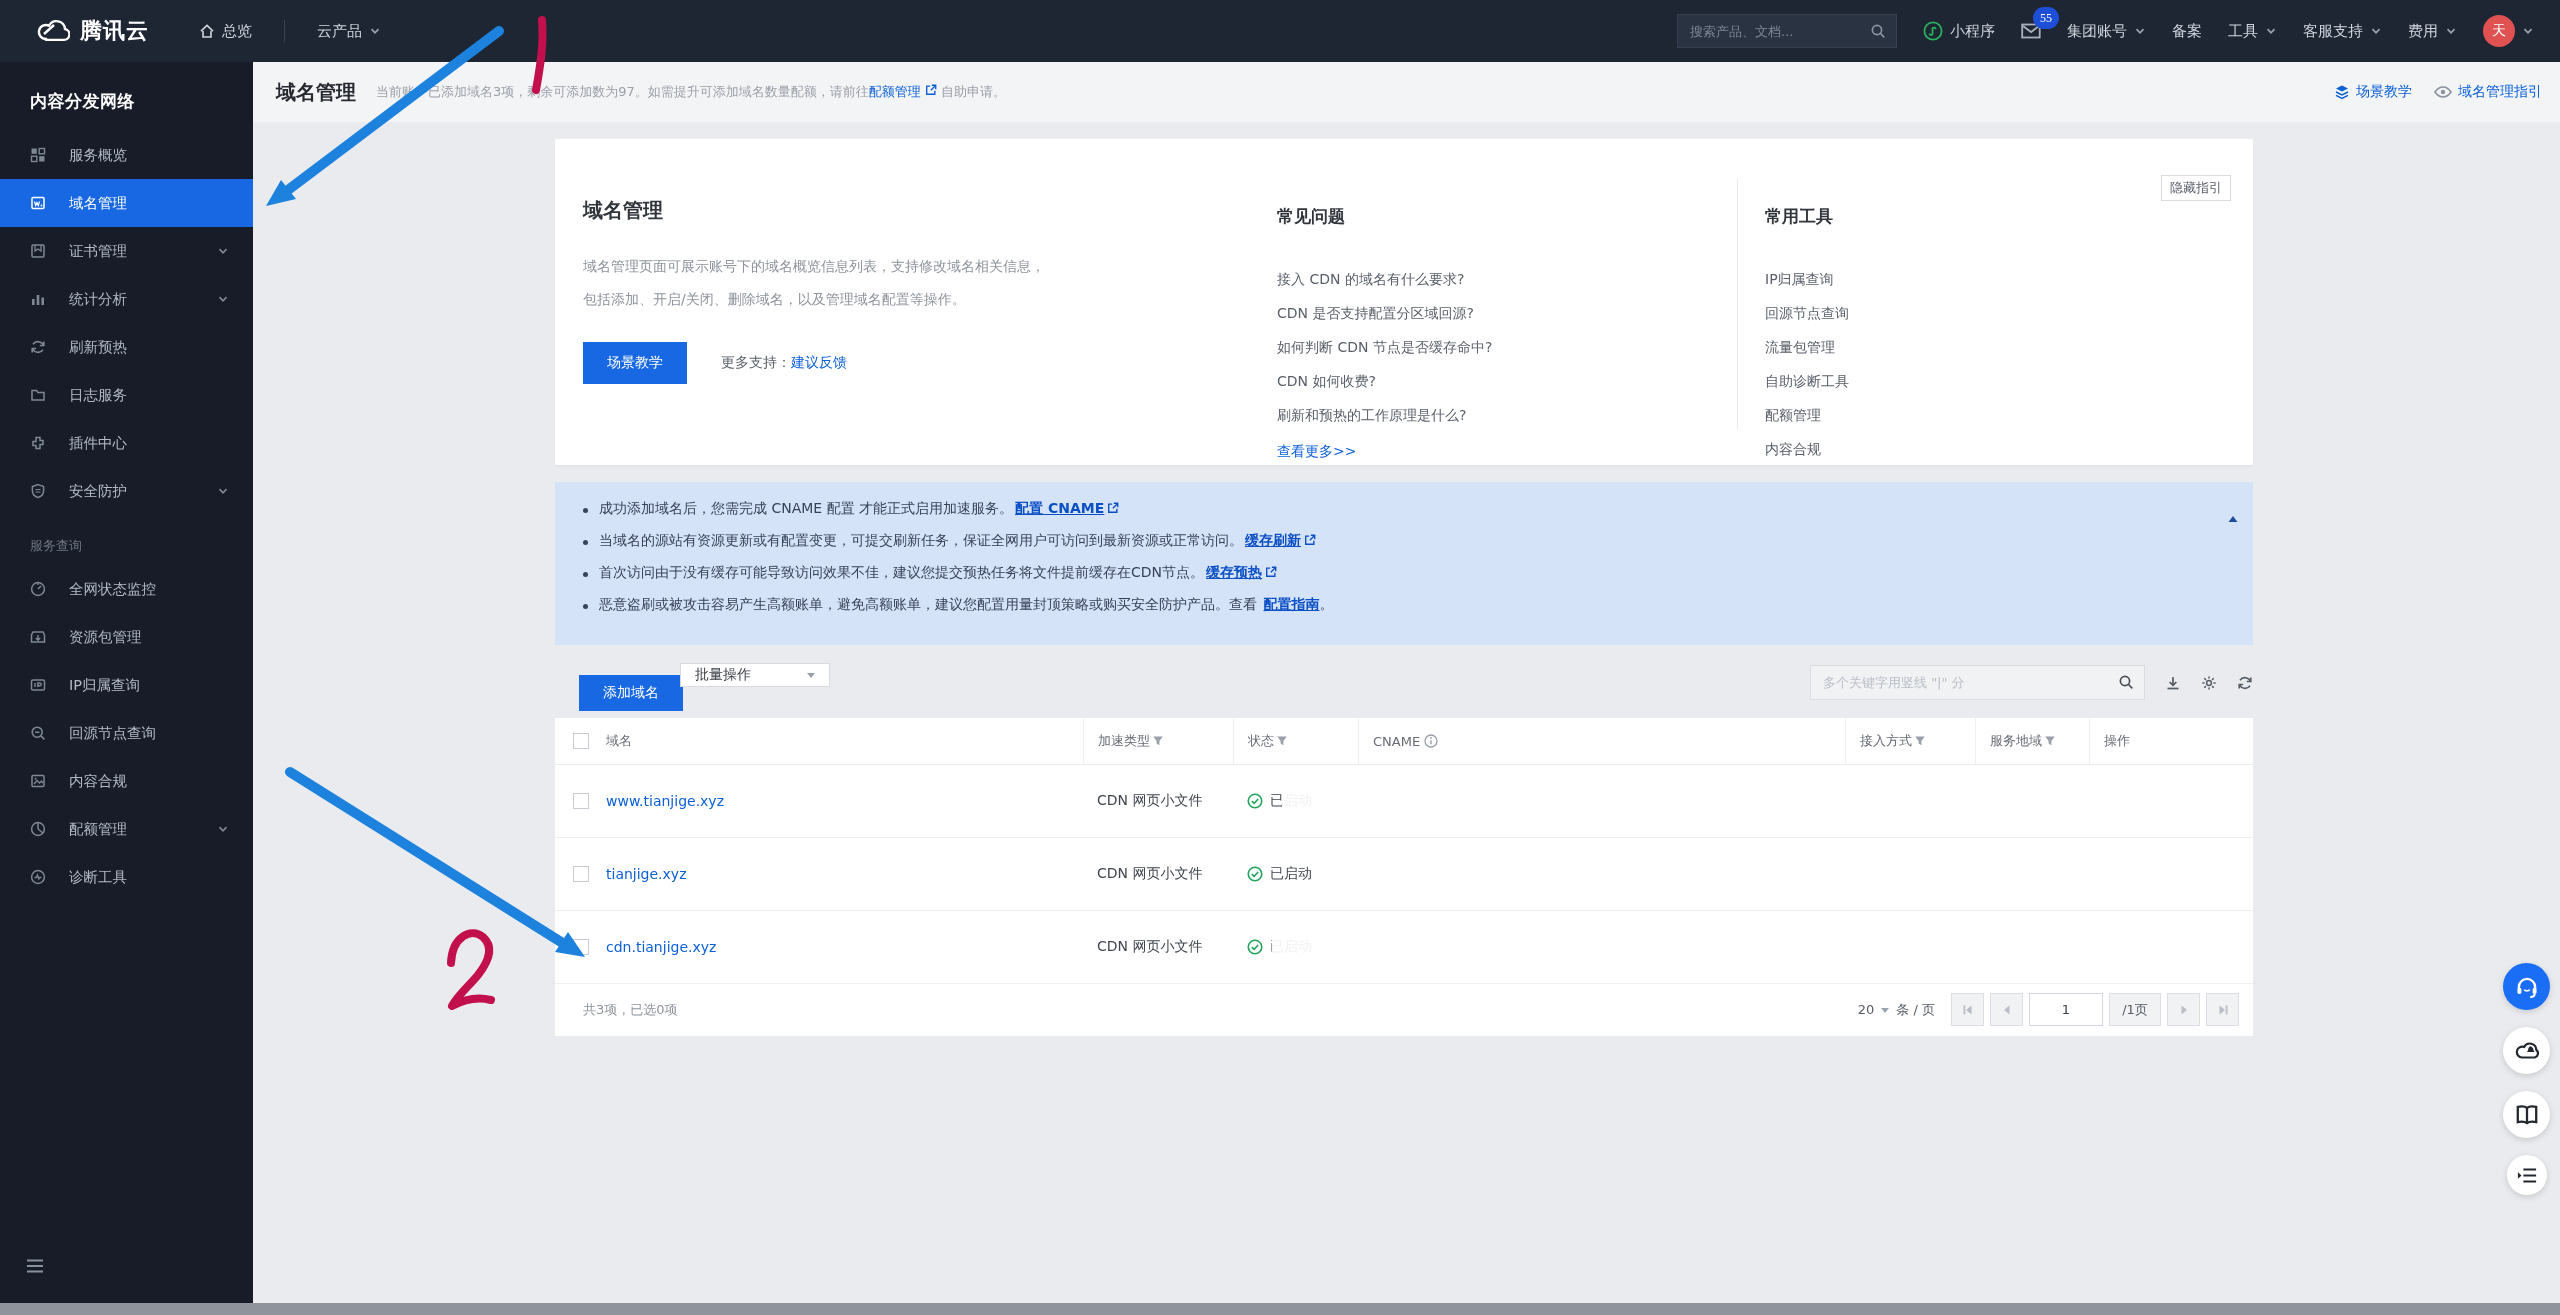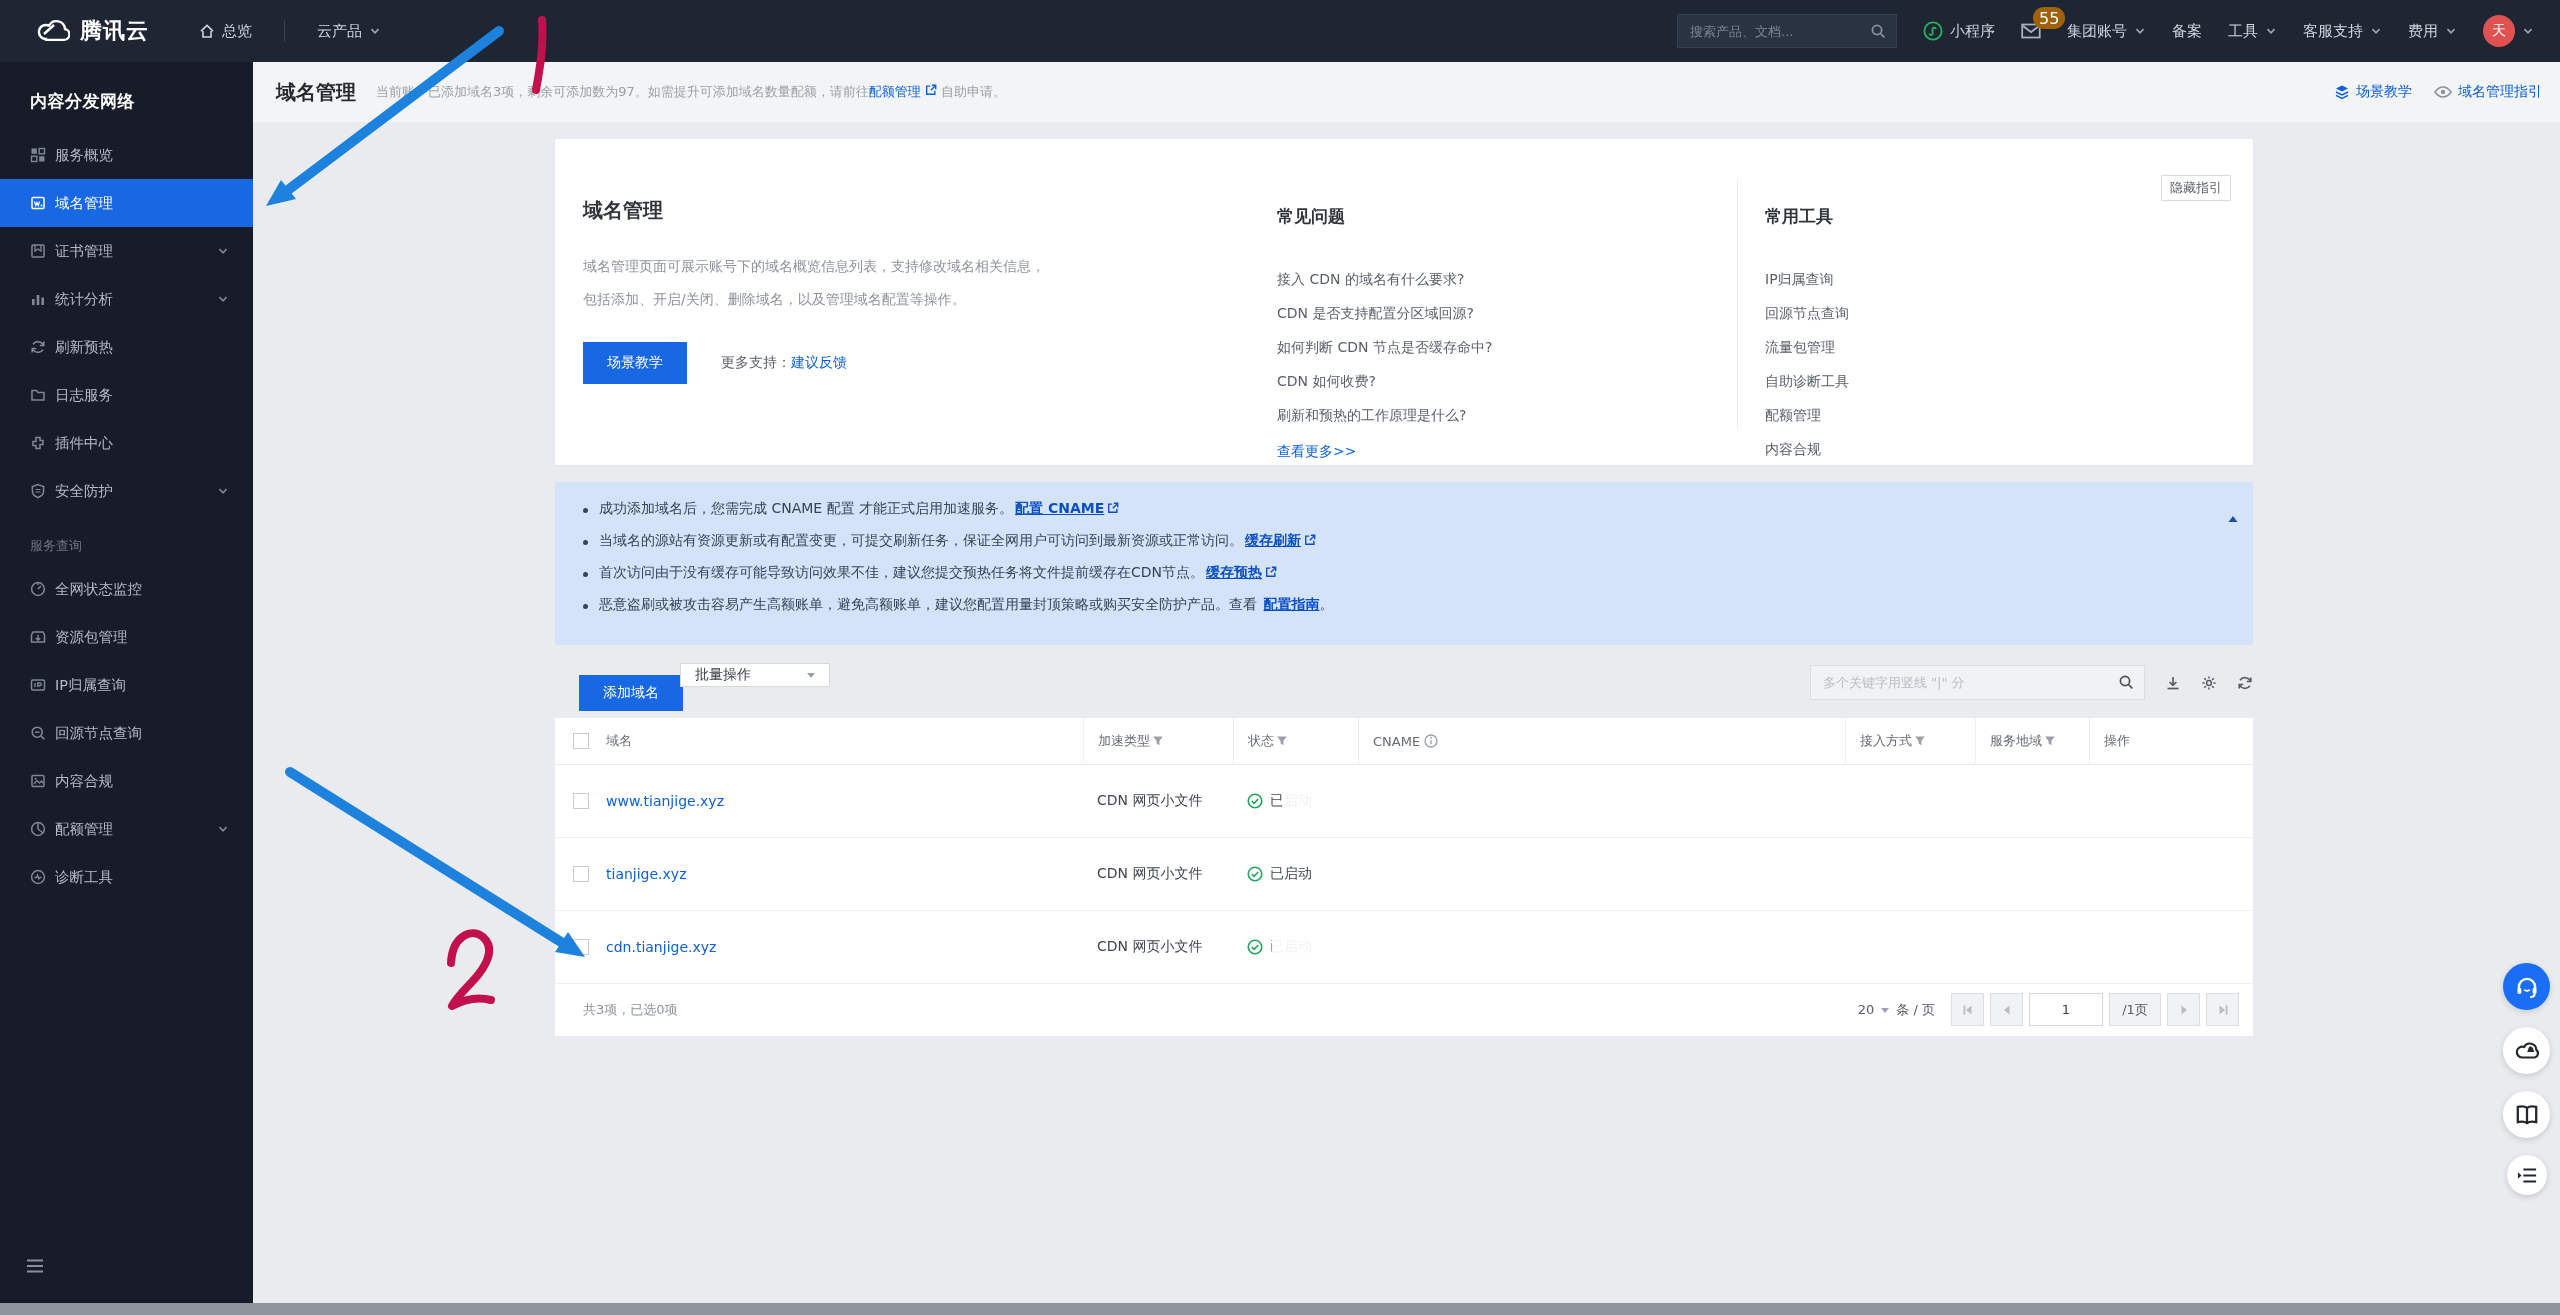--- a/index.html
+++ b/index.html
@@ -20,28 +20,28 @@
   .brand svg { width:34px; height:26px; color:#fff; }
   .tb-item { display:flex; align-items:center; gap:7px; font-size:15px; color:#cfd4dd; cursor:pointer; }
   .tb-overview { margin-left:50px; }
   .tb-divider { width:1px; height:22px; background:#3a4252; margin:0 32px; }
   .tb-right { position:absolute; right:0; top:0; height:62px; display:flex; align-items:center; gap:26px; padding-right:26px; }
   .tb-search { position:relative; width:220px; height:34px; background:#2a3342; border:1px solid #353f50; display:flex; align-items:center; }
   .tb-search input { width:100%; height:100%; background:transparent; border:none; outline:none; color:#cfd4dd; font-size:13px; padding:0 34px 0 12px; font-family:inherit; }
   .tb-search input::placeholder { color:#7d8696; }
   .tb-search .sicon { position:absolute; right:10px; top:8px; color:#8b94a4; }
   .mail-wrap { position:relative; }
-  .badge { position:absolute; top:-14px; left:12px; min-width:26px; height:22px; background:#a16207; color:#fff; border-radius:11px; font-size:16px; display:flex; align-items:center; justify-content:center; padding:0 6px; }
+  .badge { position:absolute; top:-14px; left:12px; min-width:26px; height:22px; background:#1d4ed8; color:#fff; border-radius:11px; font-size:12px; display:flex; align-items:center; justify-content:center; padding:0 6px;font-family:Liberation Serif, serif; }
   .avatar { width:32px; height:32px; border-radius:50%; background:#e05252; color:#fff; display:flex; align-items:center; justify-content:center; font-size:14px; }
   .caret { color:#9aa3b2; }
 
   
   .sidebar { position:absolute; left:0; top:62px; width:253px; height:1241px; background:#171c28; color:#b9bfc9; z-index:20; }
   .sb-title { padding:28px 0 18px 30px; color:#fff; font-size:17px; font-weight:bold; letter-spacing:.5px; }
-  .sb-item { position:relative; display:flex; align-items:center; height:48px; padding-left:30px; gap:9px; font-size:14.5px; color:#b3bac5; cursor:pointer; }
+  .sb-item { position:relative; display:flex; align-items:center; height:48px; padding-left:30px; gap:23px; font-size:14.5px; color:#b3bac5; cursor:pointer; }
   .sb-item .sbicon { color:#7f8794; }
   .sb-item.active { background:#1868e3; color:#fff; }
   .sb-item.active .sbicon { color:#fff; }
   .sb-item .chev { position:absolute; right:24px; color:#7f8794; }
   .sb-section { padding:22px 0 10px 30px; color:#6d7480; font-size:13px; }
   .sb-collapse { position:absolute; left:26px; bottom:26px; color:#8a919e; cursor:pointer; }
 
   
   .main { position:absolute; left:253px; top:62px; width:2307px; height:1253px; background:#e9ebee; }
   .page-header { position:absolute; left:0; top:0; width:2307px; height:60px; background:#f3f4f6; display:flex; align-items:center; }

